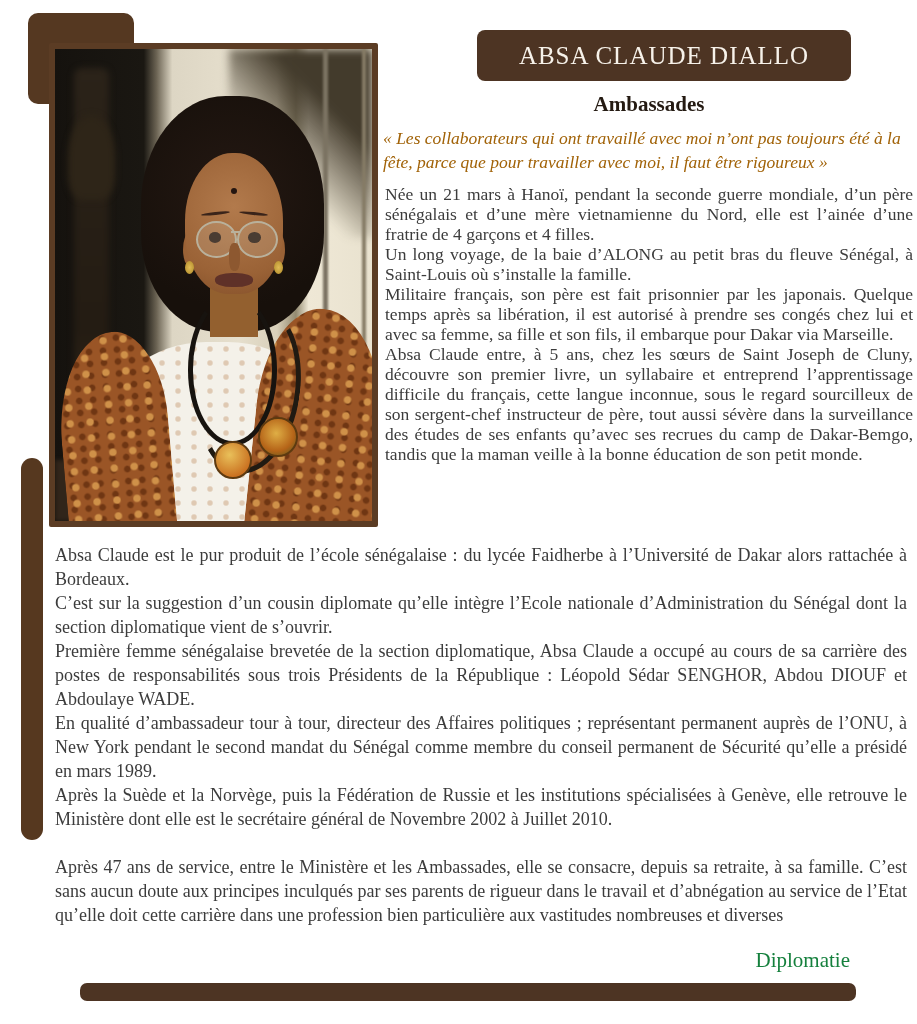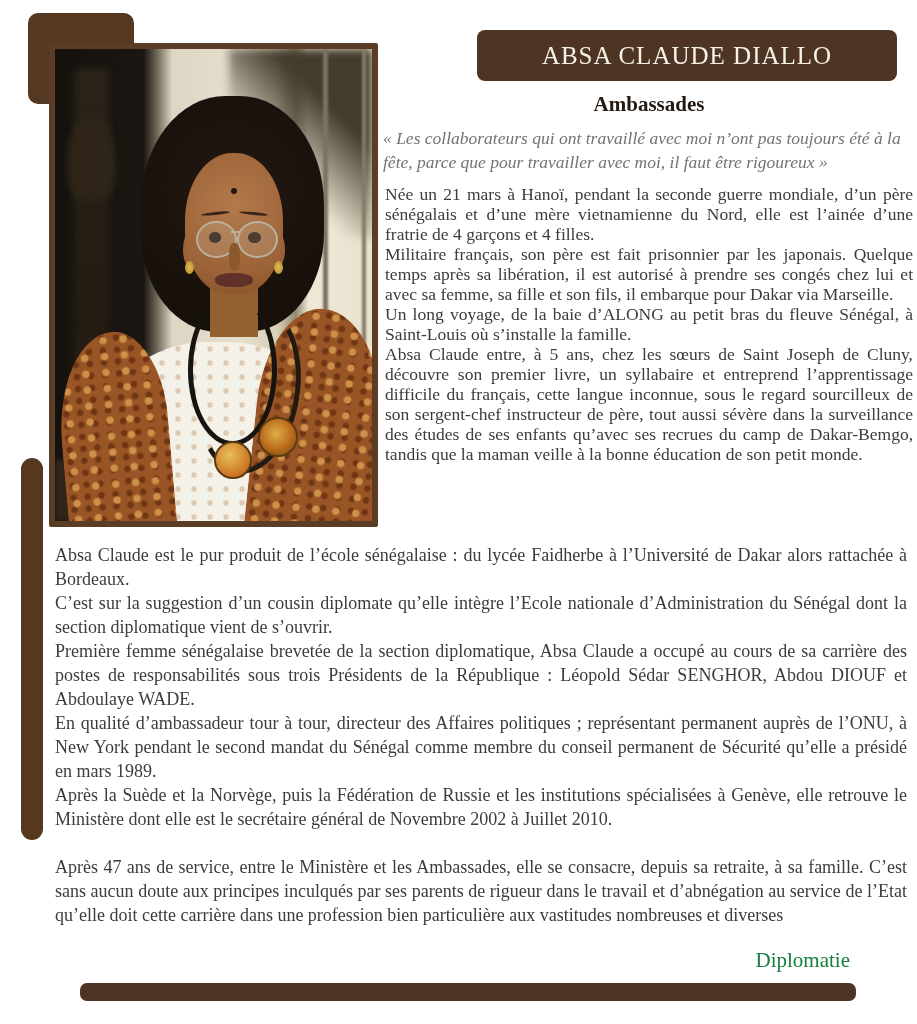--- a/index.html
+++ b/index.html
@@ -16,34 +16,34 @@
   .left-accent-bar {
     position:absolute; left:21px; top:458px; width:22px; height:382px;
     background:#56381f; border-radius:11px;
   }
   .bottom-accent-bar {
     position:absolute; left:80px; top:983px; width:776px; height:18px;
     background:#4d3423; border-radius:7px;
   }
   
   .name-banner {
-    position:absolute; left:477px; top:30px; width:420px; height:51px;
+    position:absolute; left:477px; top:30px; width:374px; height:51px;
     background:#4d3423; border-radius:8px;
     display:flex; align-items:center; justify-content:center;
   }
   .name-banner .title {
     color:#f7f2ea; font-size:25px; letter-spacing:1px; white-space:nowrap;
   }
   .role-subtitle {
     position:absolute; left:385px; top:92px; width:528px;
     text-align:center; font-weight:bold; font-size:21px; color:#241a12;
   }
   .pull-quote {
     position:absolute; left:383px; top:126px; width:534px;
-    font-style:italic; font-size:17.5px; line-height:24px; color:#737373;
+    font-style:italic; font-size:17.5px; line-height:24px; color:#a16207;
     text-align:left;
   }
   
   .bio-intro {
     position:absolute; left:385px; top:184px; width:528px;
     font-size:17.5px; line-height:20px; text-align:justify;
   }
   .bio-intro p, .bio-main p { margin:0; }
   .bio-main {
     position:absolute; left:55px; top:543px; width:852px;
@@ -209,22 +209,22 @@
   <div class="name-banner">
     <span class="title">ABSA CLAUDE DIALLO</span>
   </div>
 
   <div class="role-subtitle">Ambassades</div>
 
   <div class="pull-quote">«  Les collaborateurs qui ont travaillé avec moi n’ont pas toujours été à la fête, parce que pour travailler avec moi, il faut être rigoureux »</div>
 
   <div class="bio-intro">
     <p>Née un 21 mars à Hanoï, pendant la seconde guerre mondiale, d’un père sénégalais et d’une mère vietnamienne du Nord, elle est l’ainée d’une fratrie de 4 garçons et 4 filles.</p>
+    <p>Un long voyage, de la baie d’ALONG au petit bras du fleuve Sénégal, à Saint-Louis où s’installe la famille.</p>
     <p>Militaire français, son père est fait prisonnier par les japonais. Quelque temps après sa libération, il est autorisé à prendre ses congés chez lui et avec sa femme, sa fille et son fils, il embarque pour Dakar via Marseille.</p>
-    <p>Un long voyage, de la baie d’ALONG au petit bras du fleuve Sénégal, à Saint-Louis où s’installe la famille.</p>
     <p>Absa Claude entre, à 5 ans, chez les sœurs de Saint Joseph de Cluny, découvre son premier livre, un syllabaire et entreprend l’apprentissage difficile du français, cette langue inconnue, sous le regard sourcilleux de son sergent-chef instructeur de père, tout aussi sévère dans la surveillance des études de ses enfants qu’avec ses recrues du camp de Dakar-Bemgo, tandis que la maman veille à la bonne éducation de son petit monde.</p>
   </div>
 
   <div class="bio-main">
     <p>Absa Claude est le pur produit de l’école sénégalaise : du lycée Faidherbe à l’Université de Dakar alors rattachée à Bordeaux.</p>
     <p>C’est sur la suggestion d’un cousin diplomate qu’elle intègre l’Ecole nationale d’Administration du Sénégal dont la section diplomatique vient de s’ouvrir.</p>
     <p>Première femme sénégalaise brevetée de la section diplomatique, Absa Claude a occupé au cours de sa carrière des postes de responsabilités  sous trois Présidents de la République : Léopold Sédar SENGHOR, Abdou DIOUF et Abdoulaye WADE.</p>
     <p>En qualité d’ambassadeur tour à tour, directeur des Affaires politiques ; représentant permanent auprès de l’ONU, à New York pendant le second mandat du Sénégal comme membre du conseil permanent de Sécurité qu’elle a présidé en mars 1989.</p>
     <p>Après la Suède et la Norvège, puis la Fédération de Russie et les institutions spécialisées à Genève, elle retrouve le Ministère  dont elle est le secrétaire général de Novembre 2002 à Juillet 2010.</p>
     <p class="closing">Après 47 ans de service, entre le Ministère et les Ambassades, elle se consacre, depuis sa retraite, à sa famille. C’est sans aucun doute aux principes inculqués par ses parents de rigueur dans le travail et d’abnégation au service de l’Etat qu’elle doit cette carrière dans une profession bien particulière aux vastitudes nombreuses et diverses</p>

